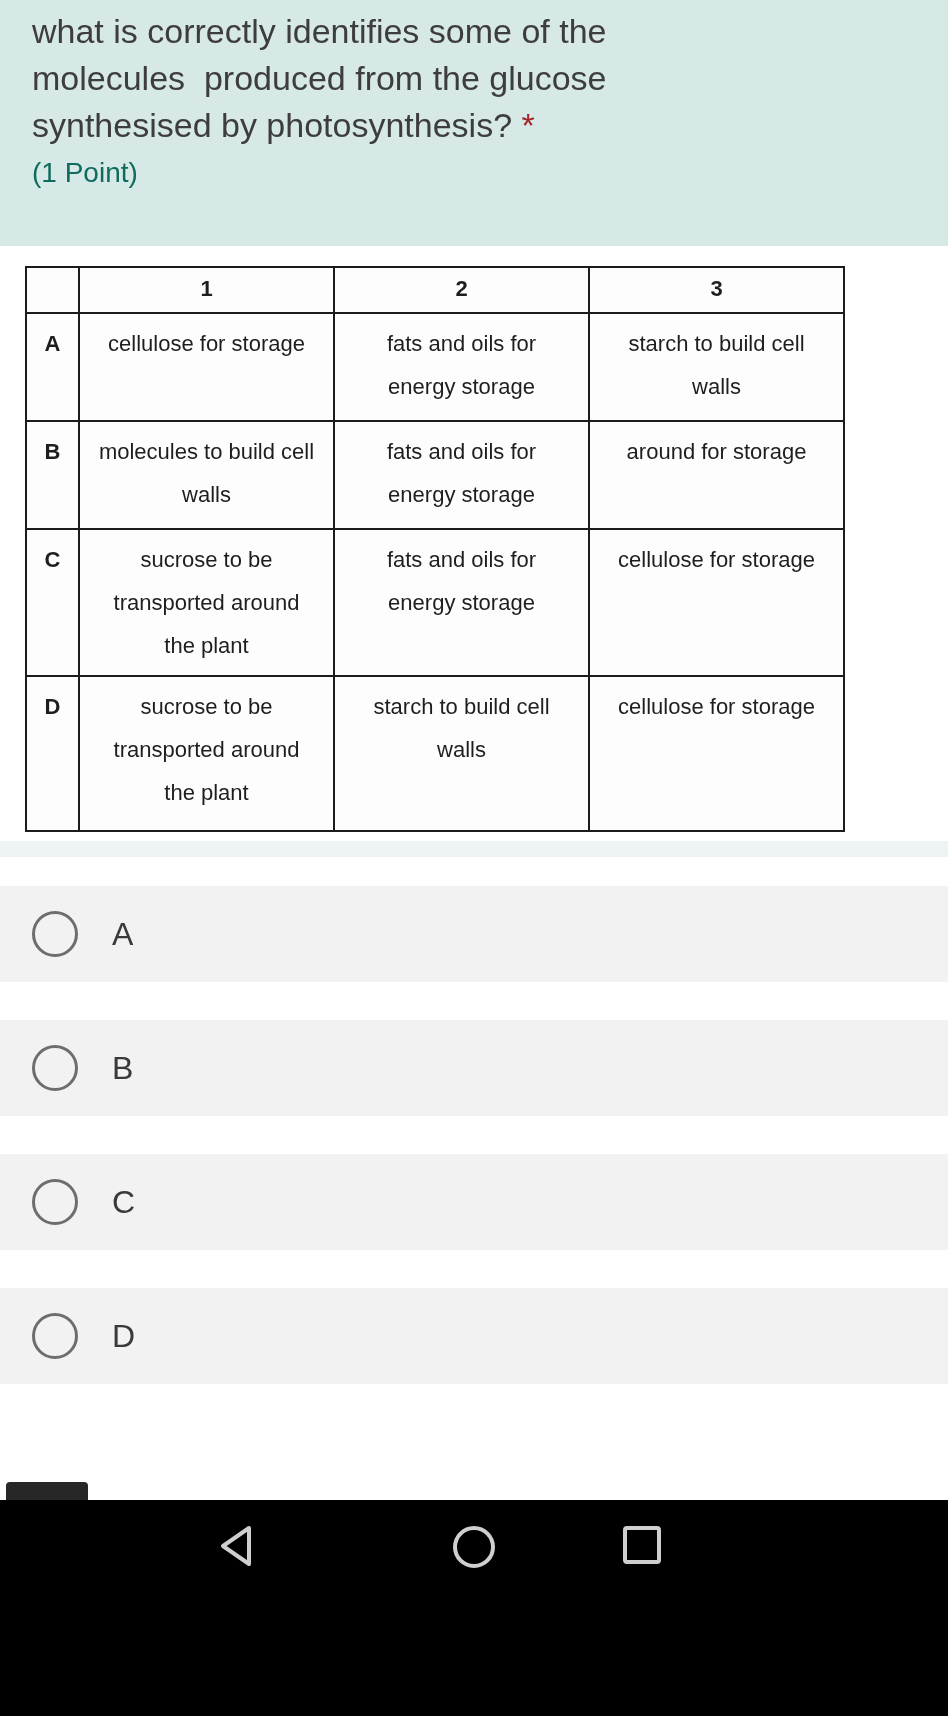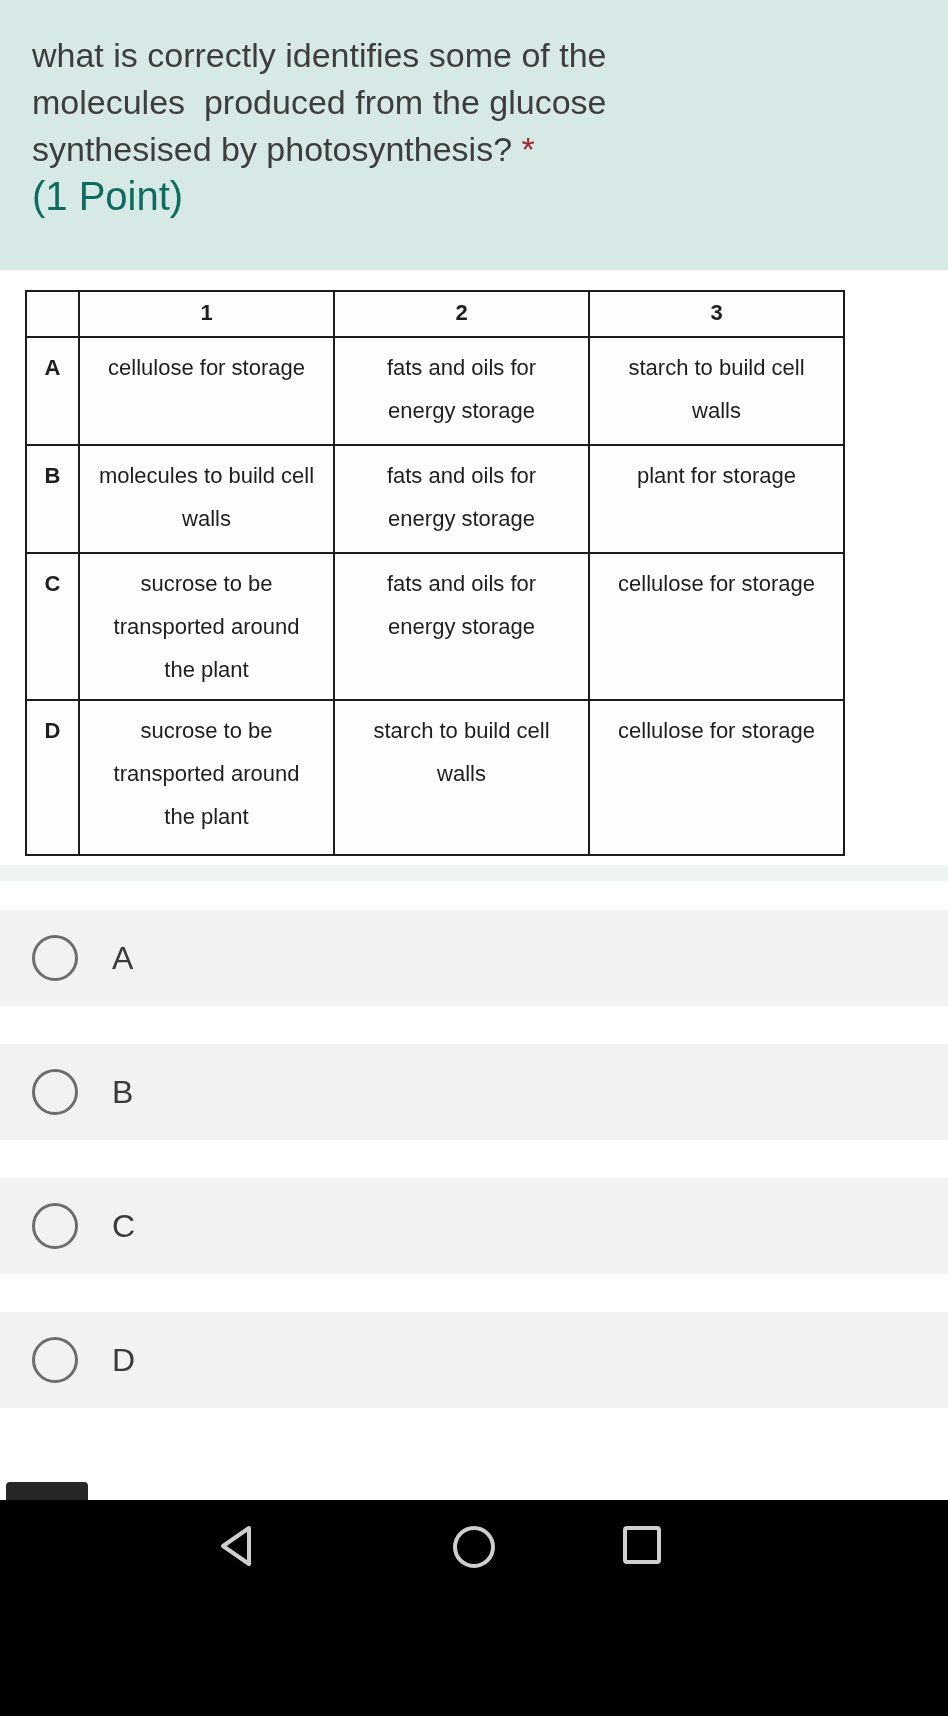--- a/index.html
+++ b/index.html
@@ -7,31 +7,31 @@
   body {
     font-family: "Liberation Sans", sans-serif;
     background: #ffffff;
     position: relative;
     overflow: hidden;
   }
 
   
   .question-block {
     background: #d7e9e6;
-    padding: 32px 40px 50px 32px;
+    padding: 8px 40px 50px 32px;
   }
   .question-text {
     font-size: 34px;
     line-height: 47px;
     color: #3d3d3d;
   }
   .question-text .qbody { white-space: pre-wrap; }
   .required { color: #a4262c; }
   .points {
-    font-size: 40px;
+    font-size: 28px;
     line-height: 47px;
     color: #0e6c5e;
   }
 
   
   .table-section { background: #ffffff; padding-top: 20px; }
   table.answers {
     border-collapse: collapse;
     margin-left: 25px;
     width: 818px;
@@ -158,21 +158,21 @@
 energy storage</td>
         <td>starch to build cell
 walls</td>
       </tr>
       <tr class="r-b">
         <td class="rowlabel">B</td>
         <td>molecules to build cell
 walls</td>
         <td>fats and oils for
 energy storage</td>
-        <td>plant for storage</td>
+        <td>around for storage</td>
       </tr>
       <tr class="r-c">
         <td class="rowlabel">C</td>
         <td>sucrose to be
 transported around
 the plant</td>
         <td>fats and oils for
 energy storage</td>
         <td>cellulose for storage</td>
       </tr>

